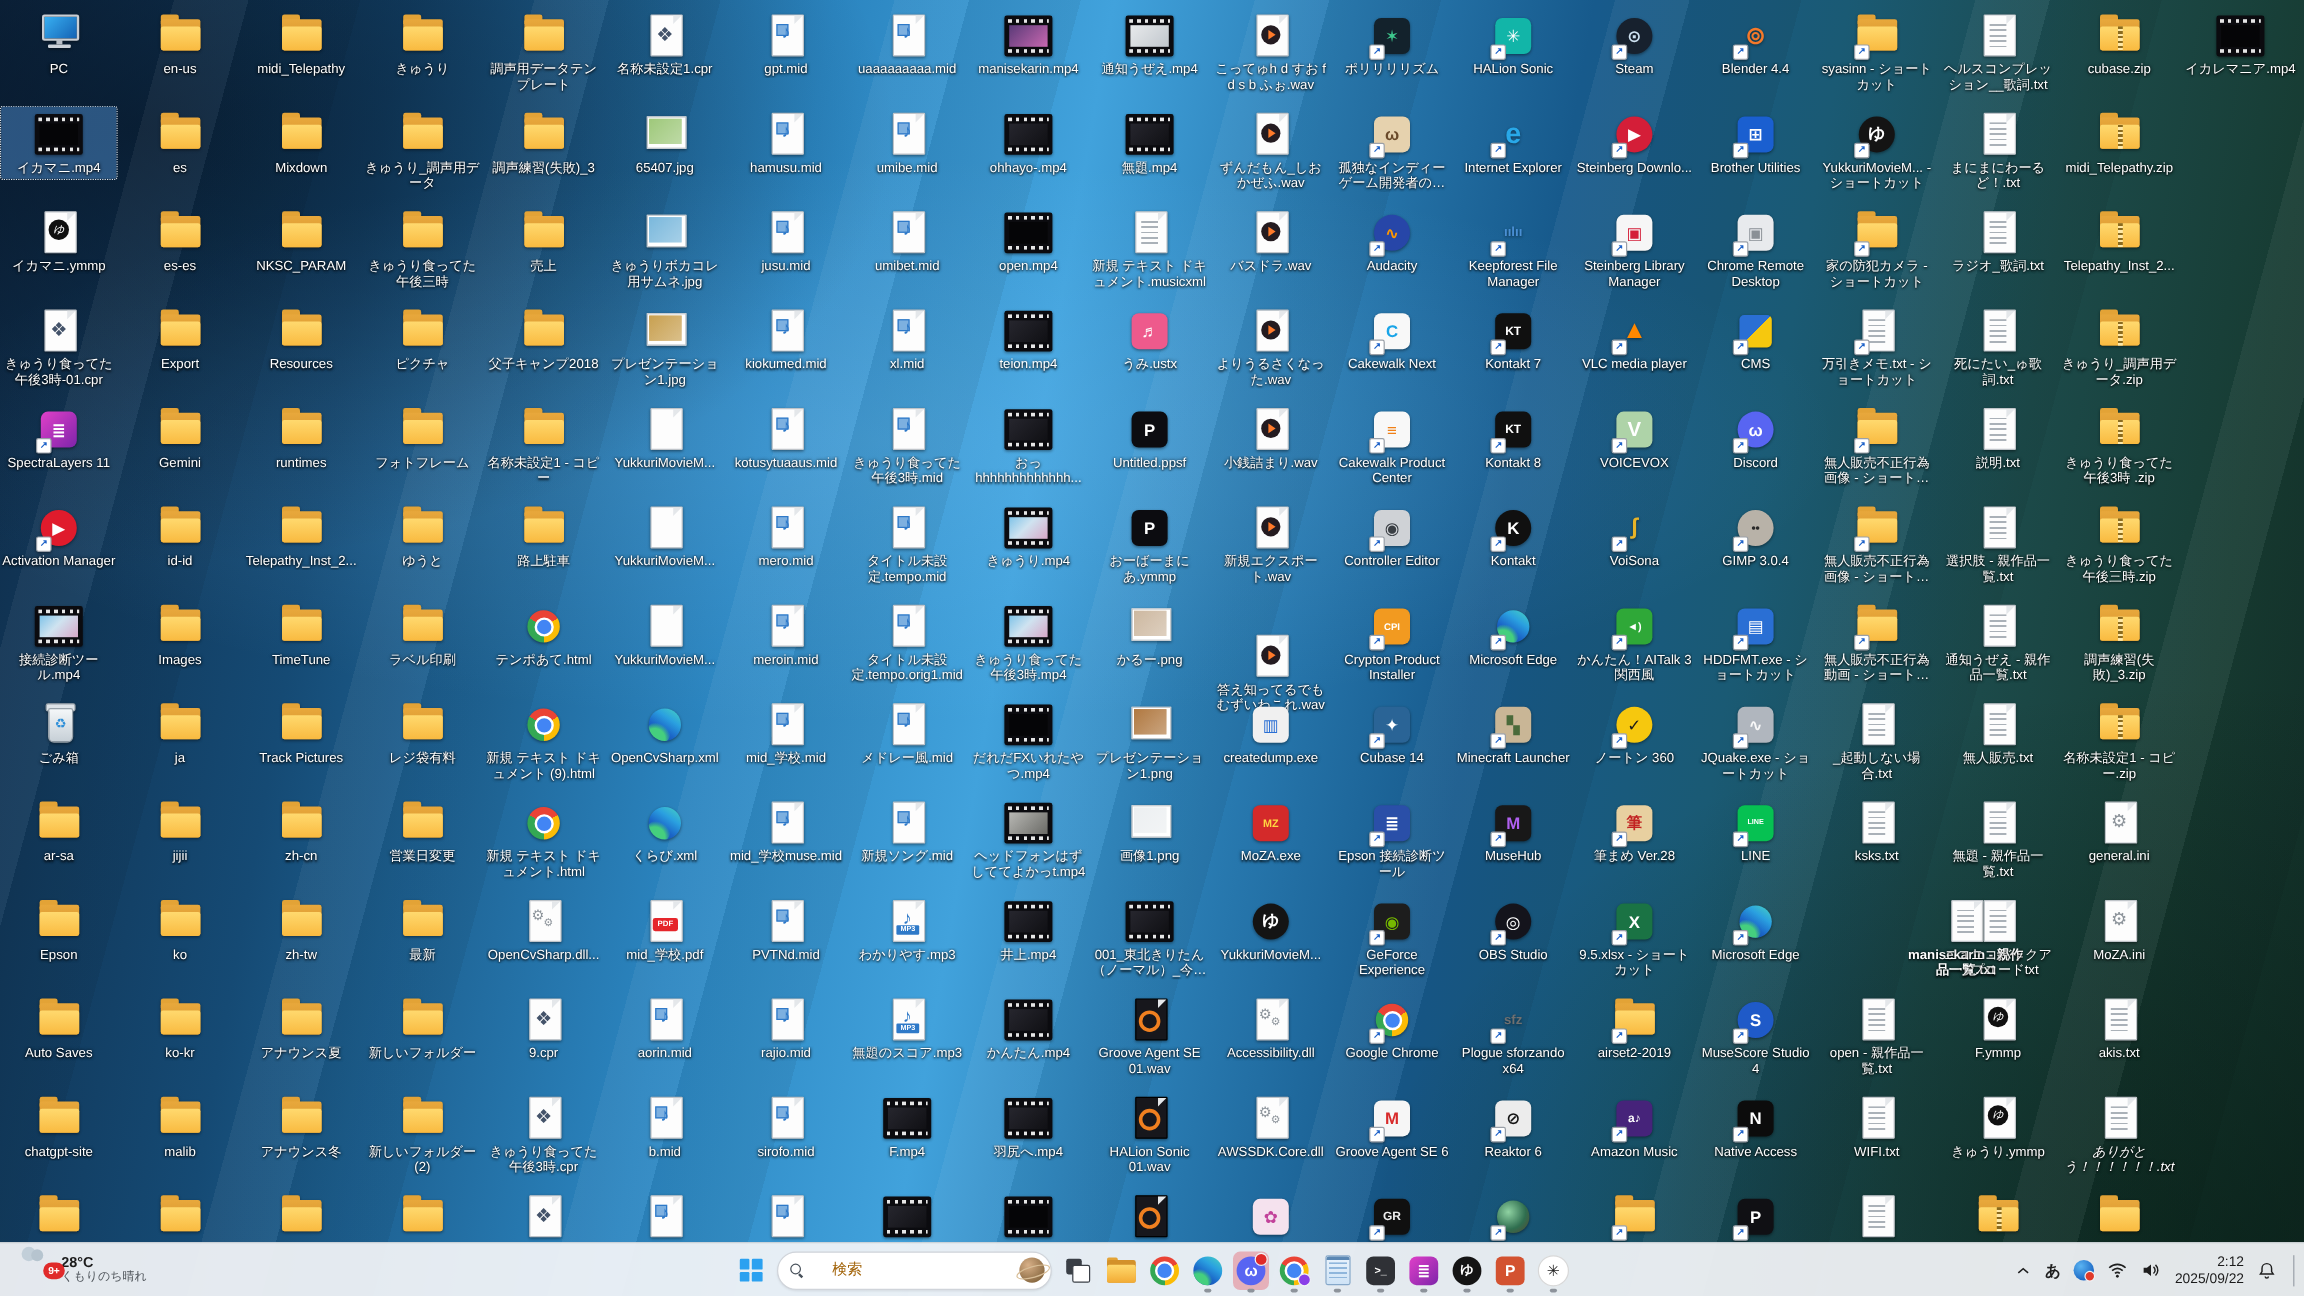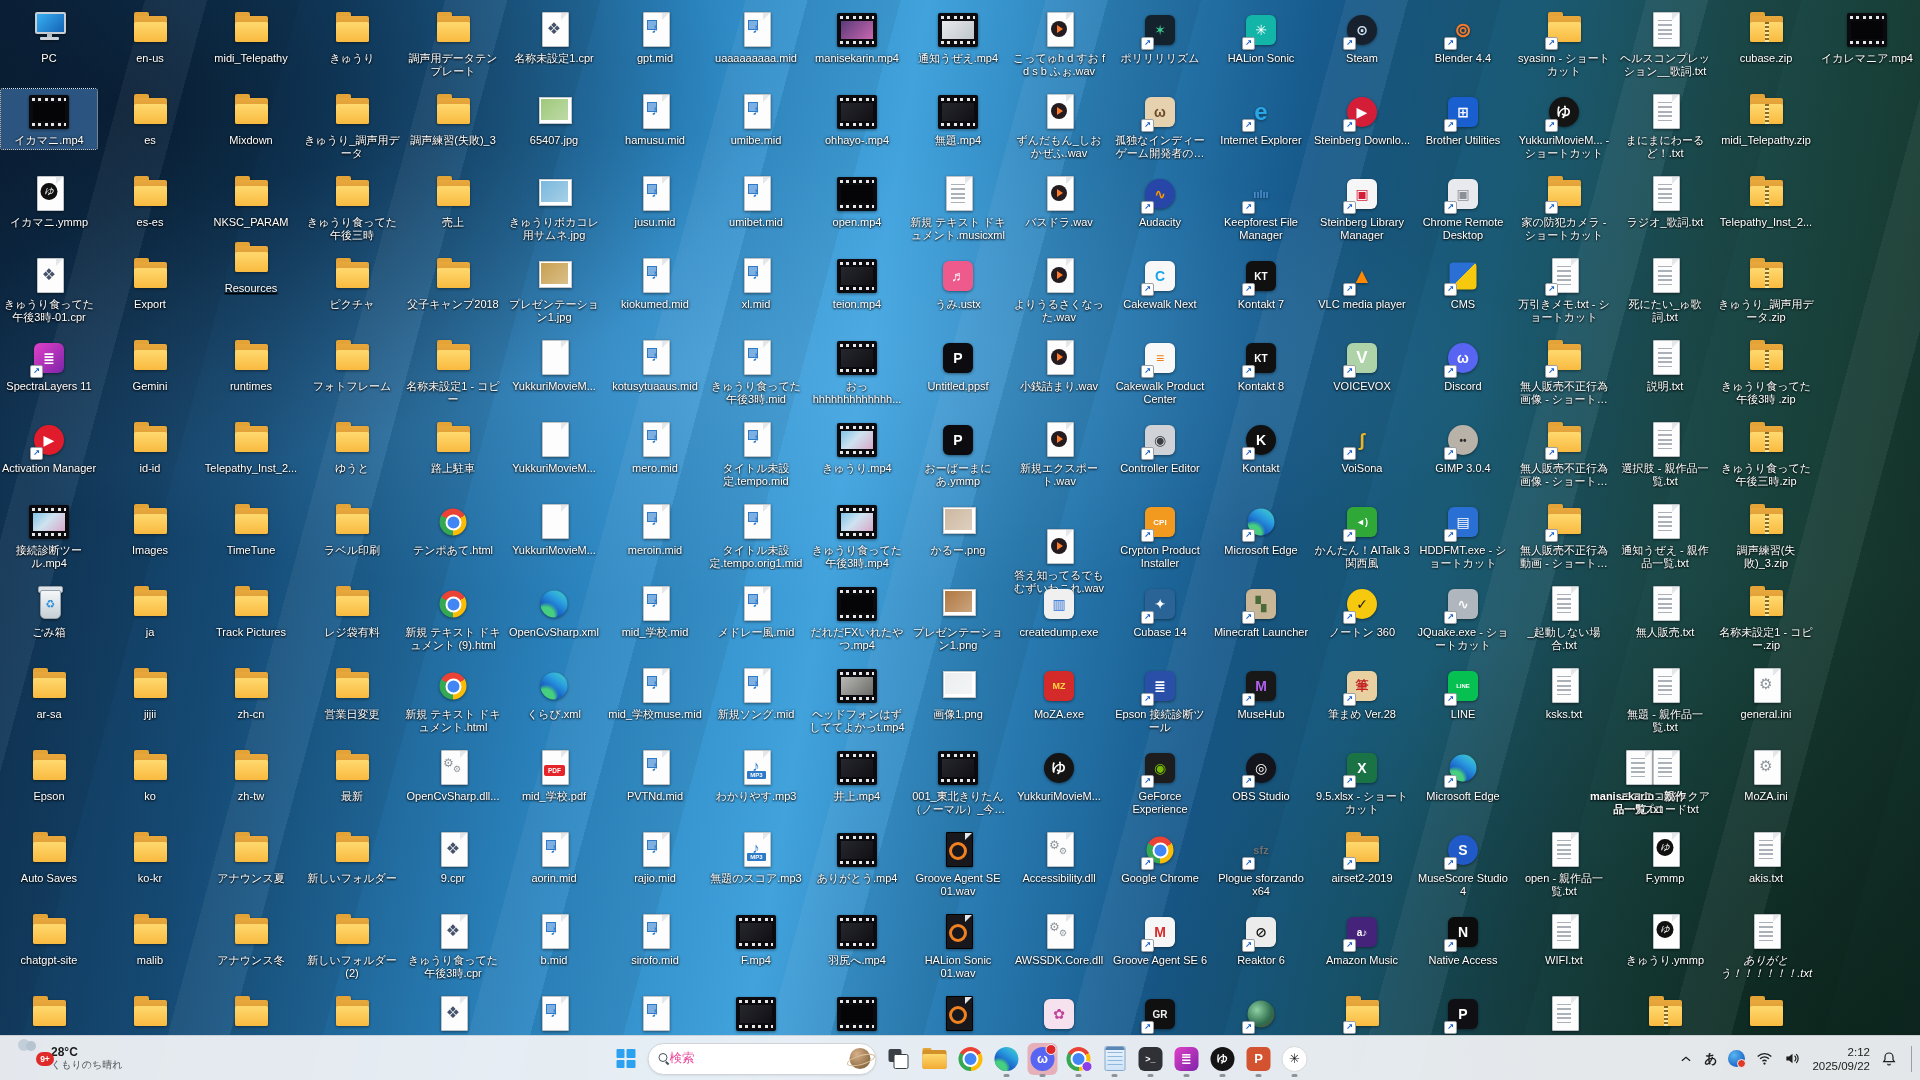--- a/index.html
+++ b/index.html
@@ -90,21 +90,21 @@
     font:bold 8.5px/14px "Liberation Sans",sans-serif;text-align:center;padding:0 2px;z-index:2;}
   .wxt b{display:block;font-size:12px;line-height:13px;font-weight:bold;}
   .wxt small{display:block;font-size:10px;line-height:12px;color:#50565c;}
   #tbc{position:absolute;left:50%;top:0;height:45px;transform:translateX(-50%);display:flex;align-items:center;gap:7px;}
   .win{width:19px;height:19px;display:grid;grid-template-columns:1fr 1fr;grid-template-rows:1fr 1fr;gap:2px;}
   .win i{background:#2ba1f0;border-radius:1px;}
   #srch{width:212px;height:30px;background:#fff;border:1px solid #d0d4da;border-radius:16px;display:flex;align-items:center;padding:0 5px 0 10px;box-shadow:0 1px 2px rgba(0,0,0,.08);}
   .mag{position:relative;width:11px;height:11px;}
   .mag::before{content:"";position:absolute;left:0;top:0;width:7px;height:7px;border:1.6px solid #47505a;border-radius:50%;}
   .mag::after{content:"";position:absolute;left:8px;top:8px;width:4px;height:1.6px;background:#47505a;transform:rotate(45deg);transform-origin:0 0;}
-  #srchtxt{margin-left:0;font-size:12.5px;color:#ec4899;}
+  #srchtxt{margin-left:24px;font-size:12.5px;color:#a16207;}
   .saturn{margin-left:auto;position:relative;width:21px;height:21px;border-radius:50%;
     background:radial-gradient(circle at 35% 30%,#d8b088,#8a6a42 75%);}
   .saturn::after{content:"";position:absolute;left:-3px;top:7px;width:27px;height:8px;border:1.6px solid #d8bd96;border-radius:50%;transform:rotate(-16deg);}
   .tbi{position:relative;width:30px;height:32px;display:flex;align-items:center;justify-content:center;border-radius:6px;}
   .tbi.active{background:rgba(230,128,138,.55);}
   .tbi.dot::after{content:"";position:absolute;bottom:-2px;left:50%;transform:translateX(-50%);width:6px;height:3px;border-radius:2px;background:#8d939b;}
   .tbapp{width:24px;height:24px;display:flex;align-items:center;justify-content:center;font-weight:bold;font-size:13px;}
   .bdg{position:absolute;width:9px;height:9px;border-radius:50%;border:1.5px solid #f1f3f6;}
   .bdg.r{right:1px;top:1px;background:#e02a2a;}
   .bdg.p{right:1px;bottom:3px;background:#8a3fe8;}
@@ -353,21 +353,21 @@
       <div class="lbl">Mixdown</div>
     </div>
     <div class="cell" style="left: 203px; top: 171px;">
       <div class="ico">
         <i class="tab"></i>
         <i class="back"></i>
         <i class="front"></i>
       </div>
       <div class="lbl">NKSC_PARAM</div>
     </div>
-    <div class="cell" style="left: 203px; top: 237px; text-decoration: underline;">
+    <div class="cell" style="left: 203px; top: 253px;">
       <div class="ico">
         <i class="tab"></i>
         <i class="back"></i>
         <i class="front"></i>
       </div>
       <div class="lbl">Resources</div>
     </div>
     <div class="cell" style="left: 203px; top: 335px;">
       <div class="ico">
         <i class="tab"></i>
@@ -1025,21 +1025,21 @@
       </div>
       <div class="lbl">井上.mp4</div>
     </div>
     <div class="cell" style="left: 809px; top: 827px;">
       <div class="ico">
         <i class="fbody"></i>
         <i class="hl t"></i>
         <i class="cnt" style="background:linear-gradient(135deg,#26262e,#101014)"></i>
         <i class="hl b"></i>
       </div>
-      <div class="lbl">ありがとう.mp4</div>
+      <div class="lbl">かんたん.mp4</div>
     </div>
     <div class="cell" style="left: 809px; top: 909px;">
       <div class="ico">
         <i class="fbody"></i>
         <i class="hl t"></i>
         <i class="cnt" style="background:linear-gradient(135deg,#26262e,#101014)"></i>
         <i class="hl b"></i>
       </div>
       <div class="lbl">羽尻へ.mp4</div>
     </div>

